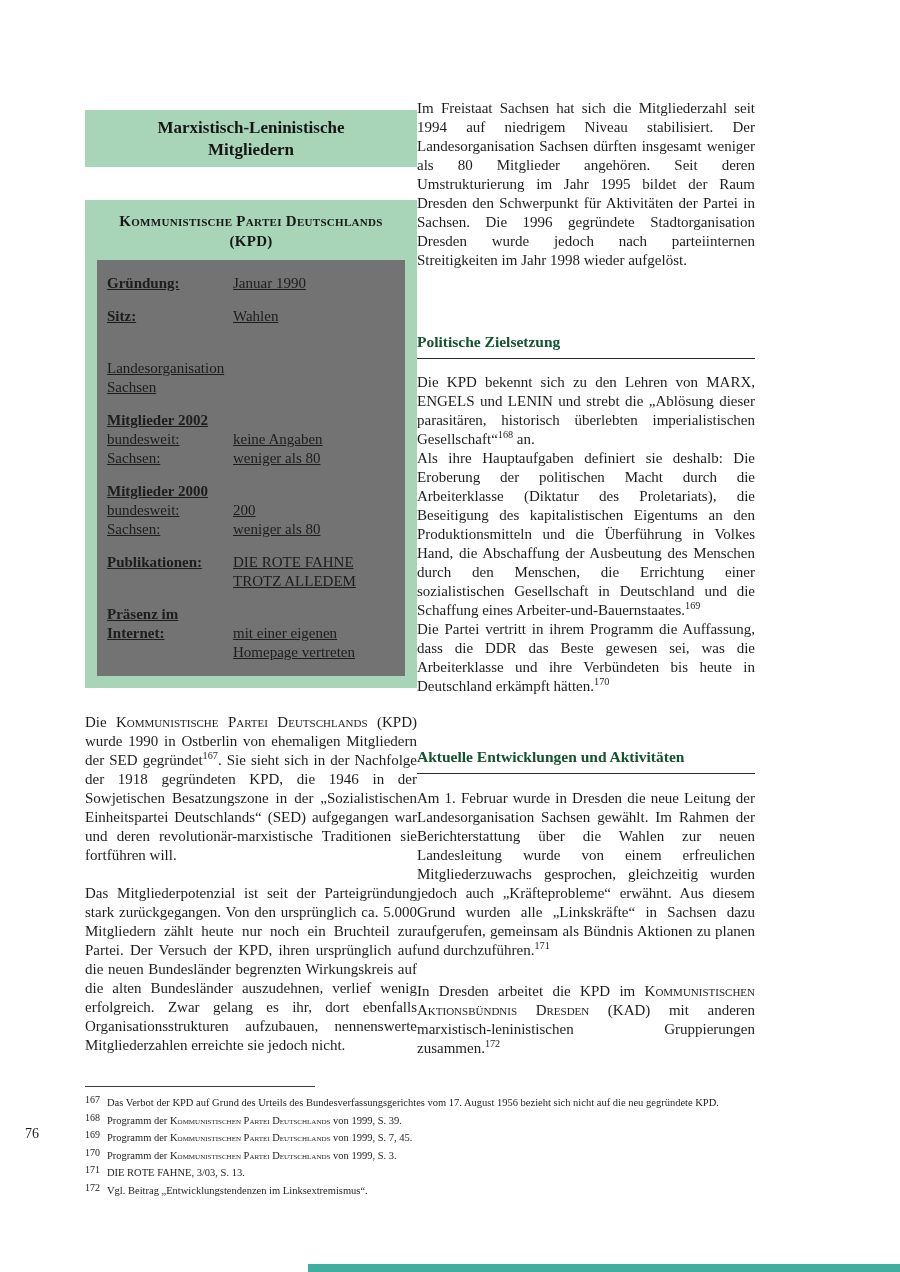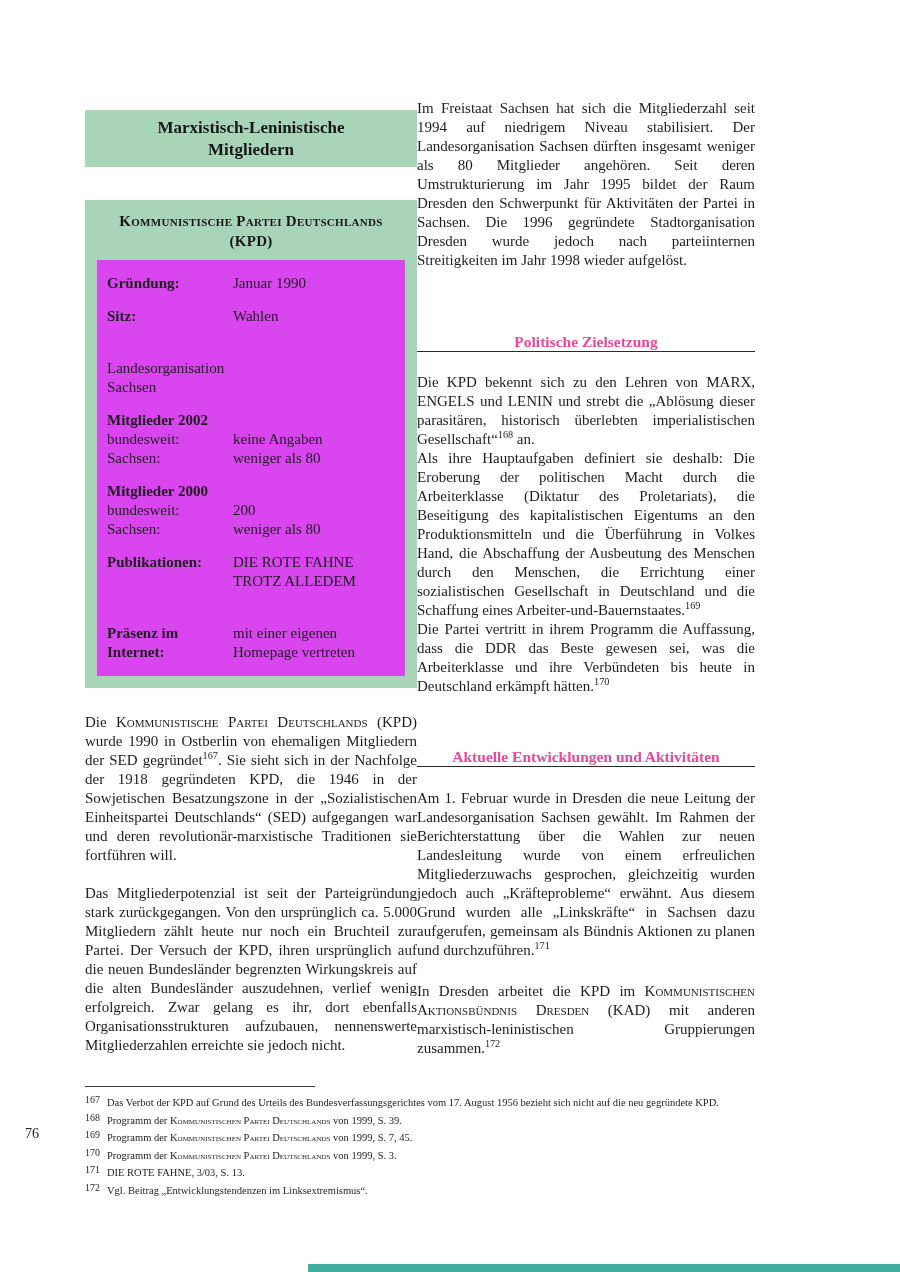--- a/index.html
+++ b/index.html
@@ -18,40 +18,40 @@
   }
   .header-box .title{
     font-weight:bold;font-size:17px;line-height:22px;white-space:pre-line;color:#161616;
   }
   
   .kpd-box{top:200px;background:#a8d4b8;padding-bottom:12px;}
   .kpd-title{
     padding:11px 8px 9px 8px;text-align:center;font-weight:bold;font-size:15px;
     line-height:20px;font-variant:small-caps;letter-spacing:.3px;white-space:pre-line;color:#161616;
   }
-  .kpd-panel{margin:0 12px;background:#d946ef;padding:14px 10px 14px 10px;font-size:15px;line-height:19px;}
+  .kpd-panel{margin:0 12px;background:#737373;padding:14px 10px 14px 10px;font-size:15px;line-height:19px;text-decoration:underline;}
   .row{display:flex;margin-bottom:14px;}
-  .row:last-child{margin-bottom:0;align-items:flex-end;}
+  .row:last-child{margin-bottom:0;}
   .row .lbl{width:126px;flex:none;white-space:pre-line;}
   .row .val{flex:1;white-space:pre-line;}
   .bold{font-weight:bold;}
   .offset-1{padding-top:19px;}
   .group{margin-bottom:14px;}
   .group .g-items .row{margin-bottom:0;}
   
   .para{
     font-size:15px;line-height:19px;text-align:justify;white-space:pre-line;
     hyphens:auto;-webkit-hyphens:auto;
   }
   sup{font-size:68%;line-height:0;vertical-align:baseline;position:relative;top:-0.55em;}
   .sc{font-variant:small-caps;}
   
   .sect-head{
     font-weight:bold;font-size:15.5px;line-height:18px;
-    border-bottom:1px solid #2a2a2a;color:#ec4899;text-align:center;
+    border-bottom:1px solid #2a2a2a;padding-bottom:7px;color:#14532d;
   }
   
   .footnotes{left:85px;top:1086px;width:712px;}
   .fn-rule{width:230px;border-top:1px solid #3a3a3a;margin-bottom:7px;}
   .fn{position:relative;padding-left:22px;font-size:10.5px;line-height:17.5px;text-align:left;}
   .fn .fn-num{position:absolute;left:0;top:-3px;font-size:10px;}
   
   .page-num{left:25px;top:1126px;font-size:14px;}
   
   .footer-bar{left:308px;top:1264px;width:592px;height:8px;background:#3fae9e;}

